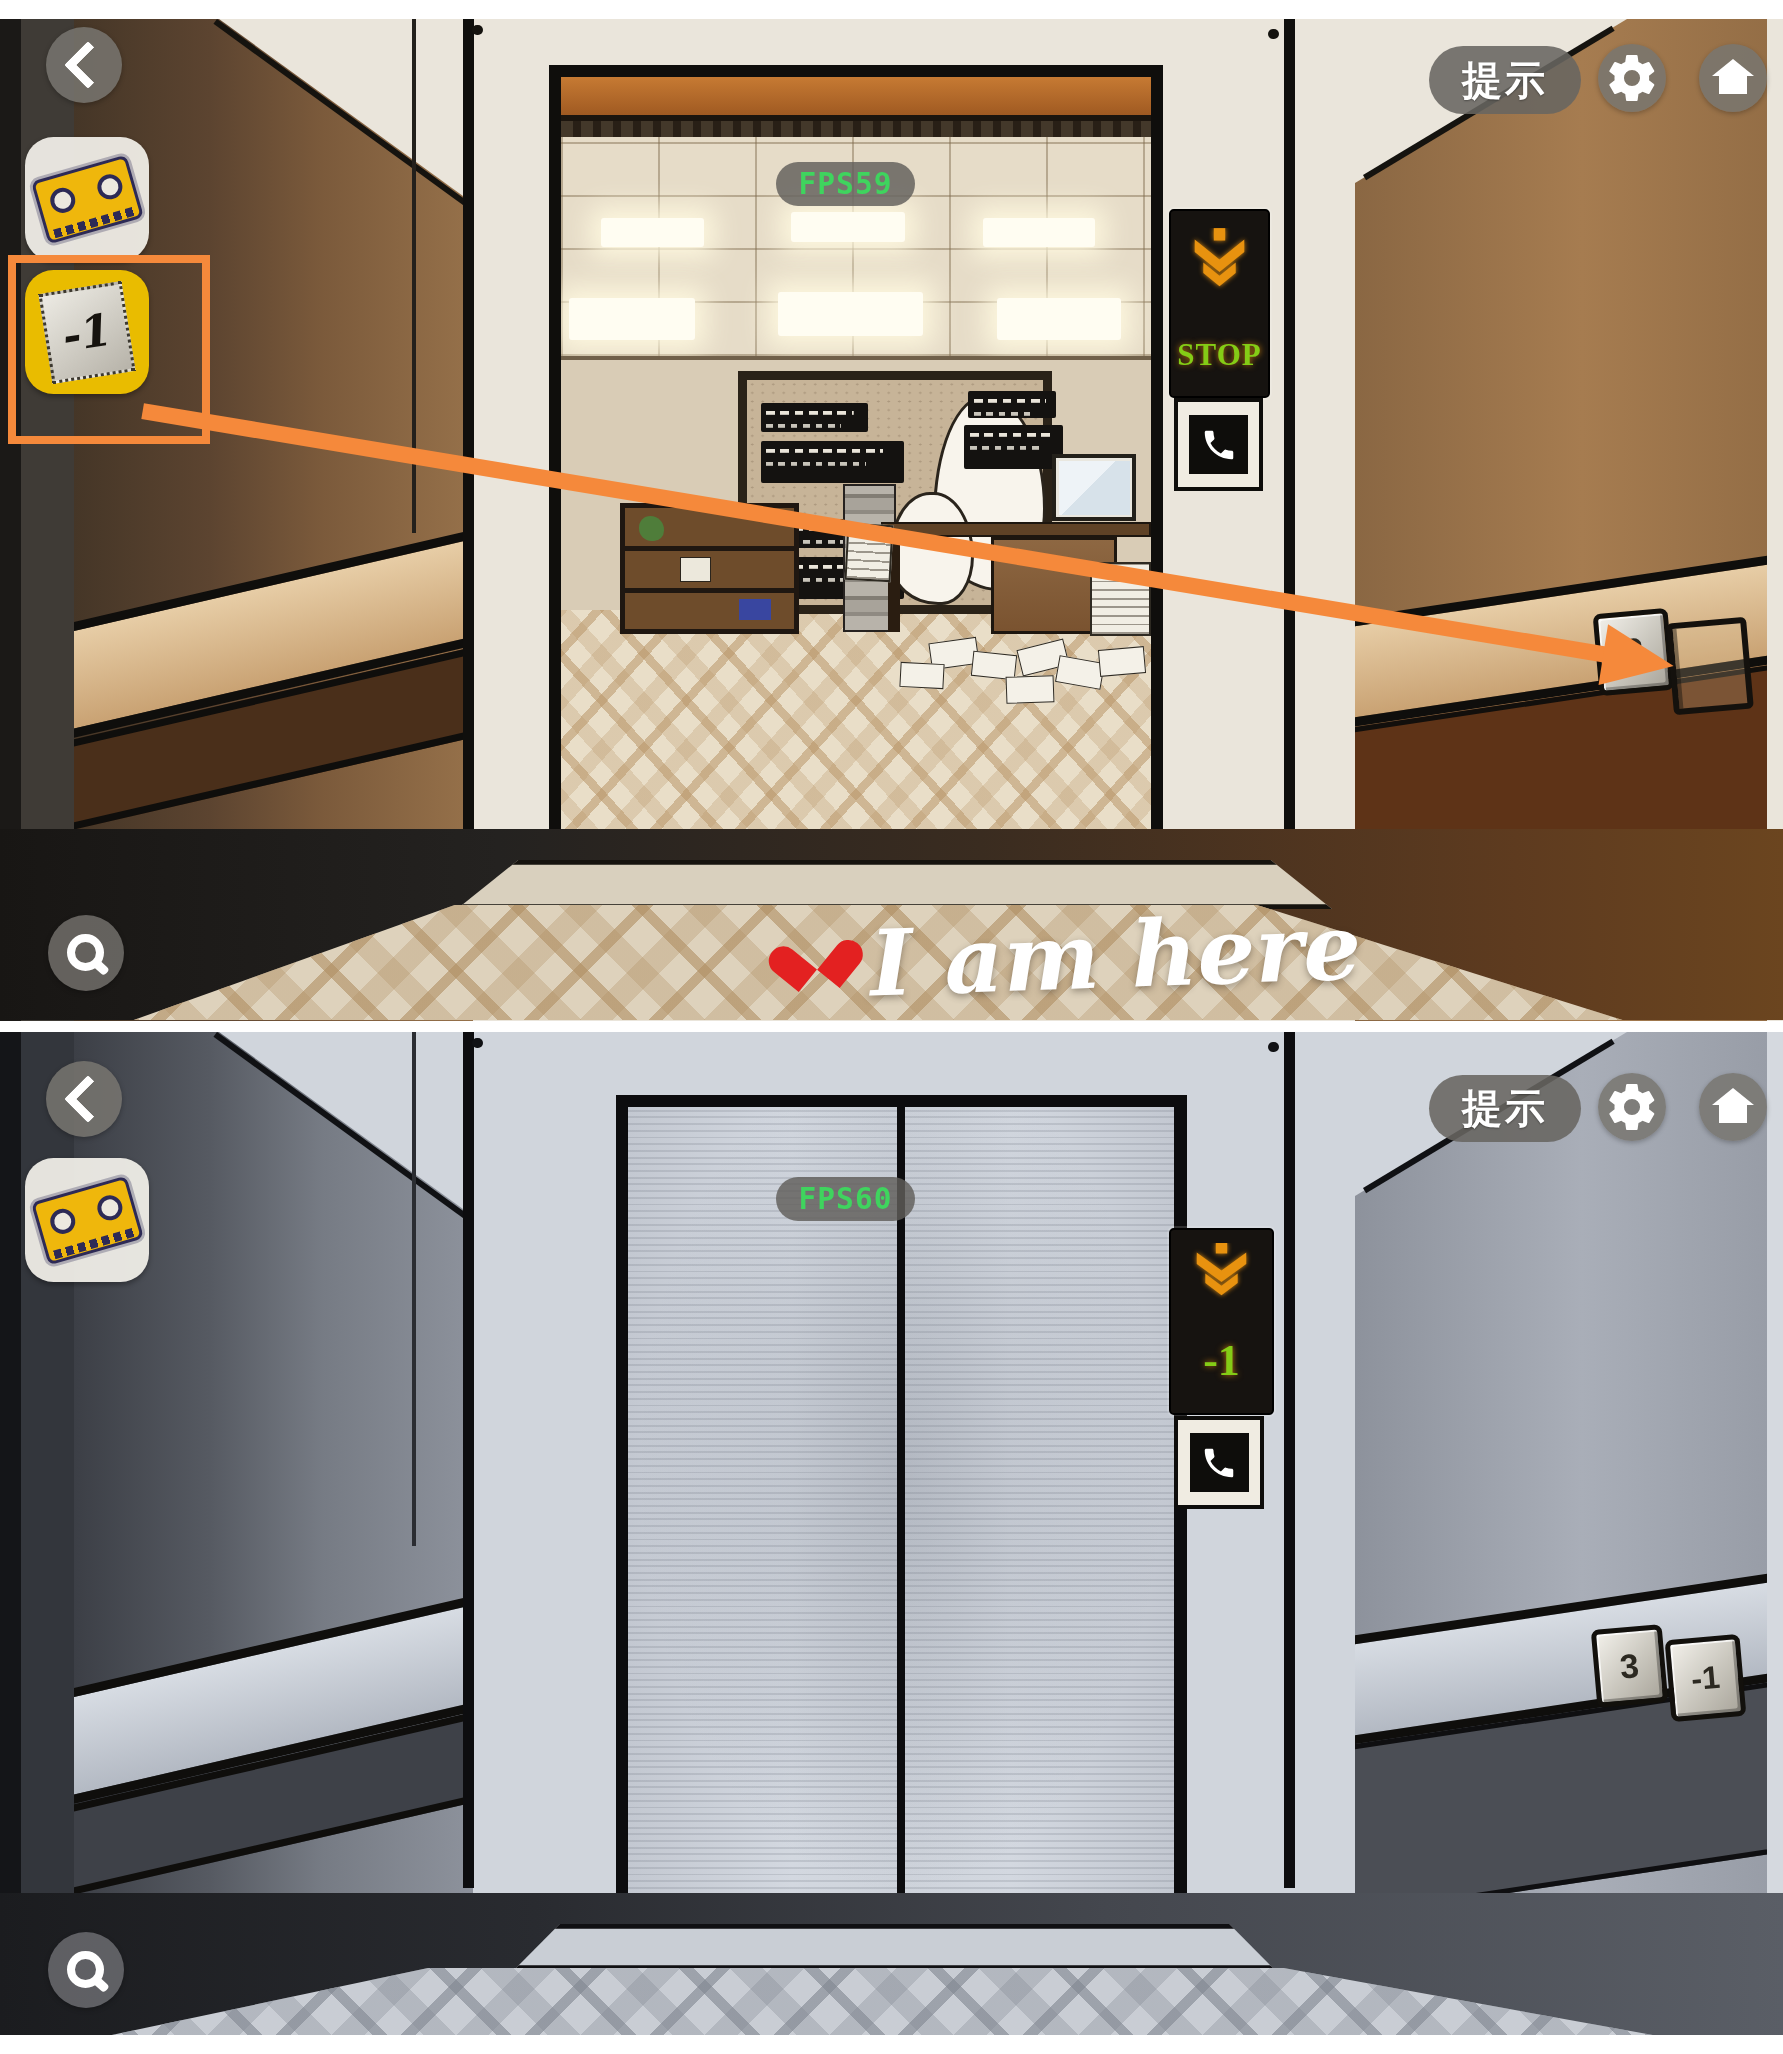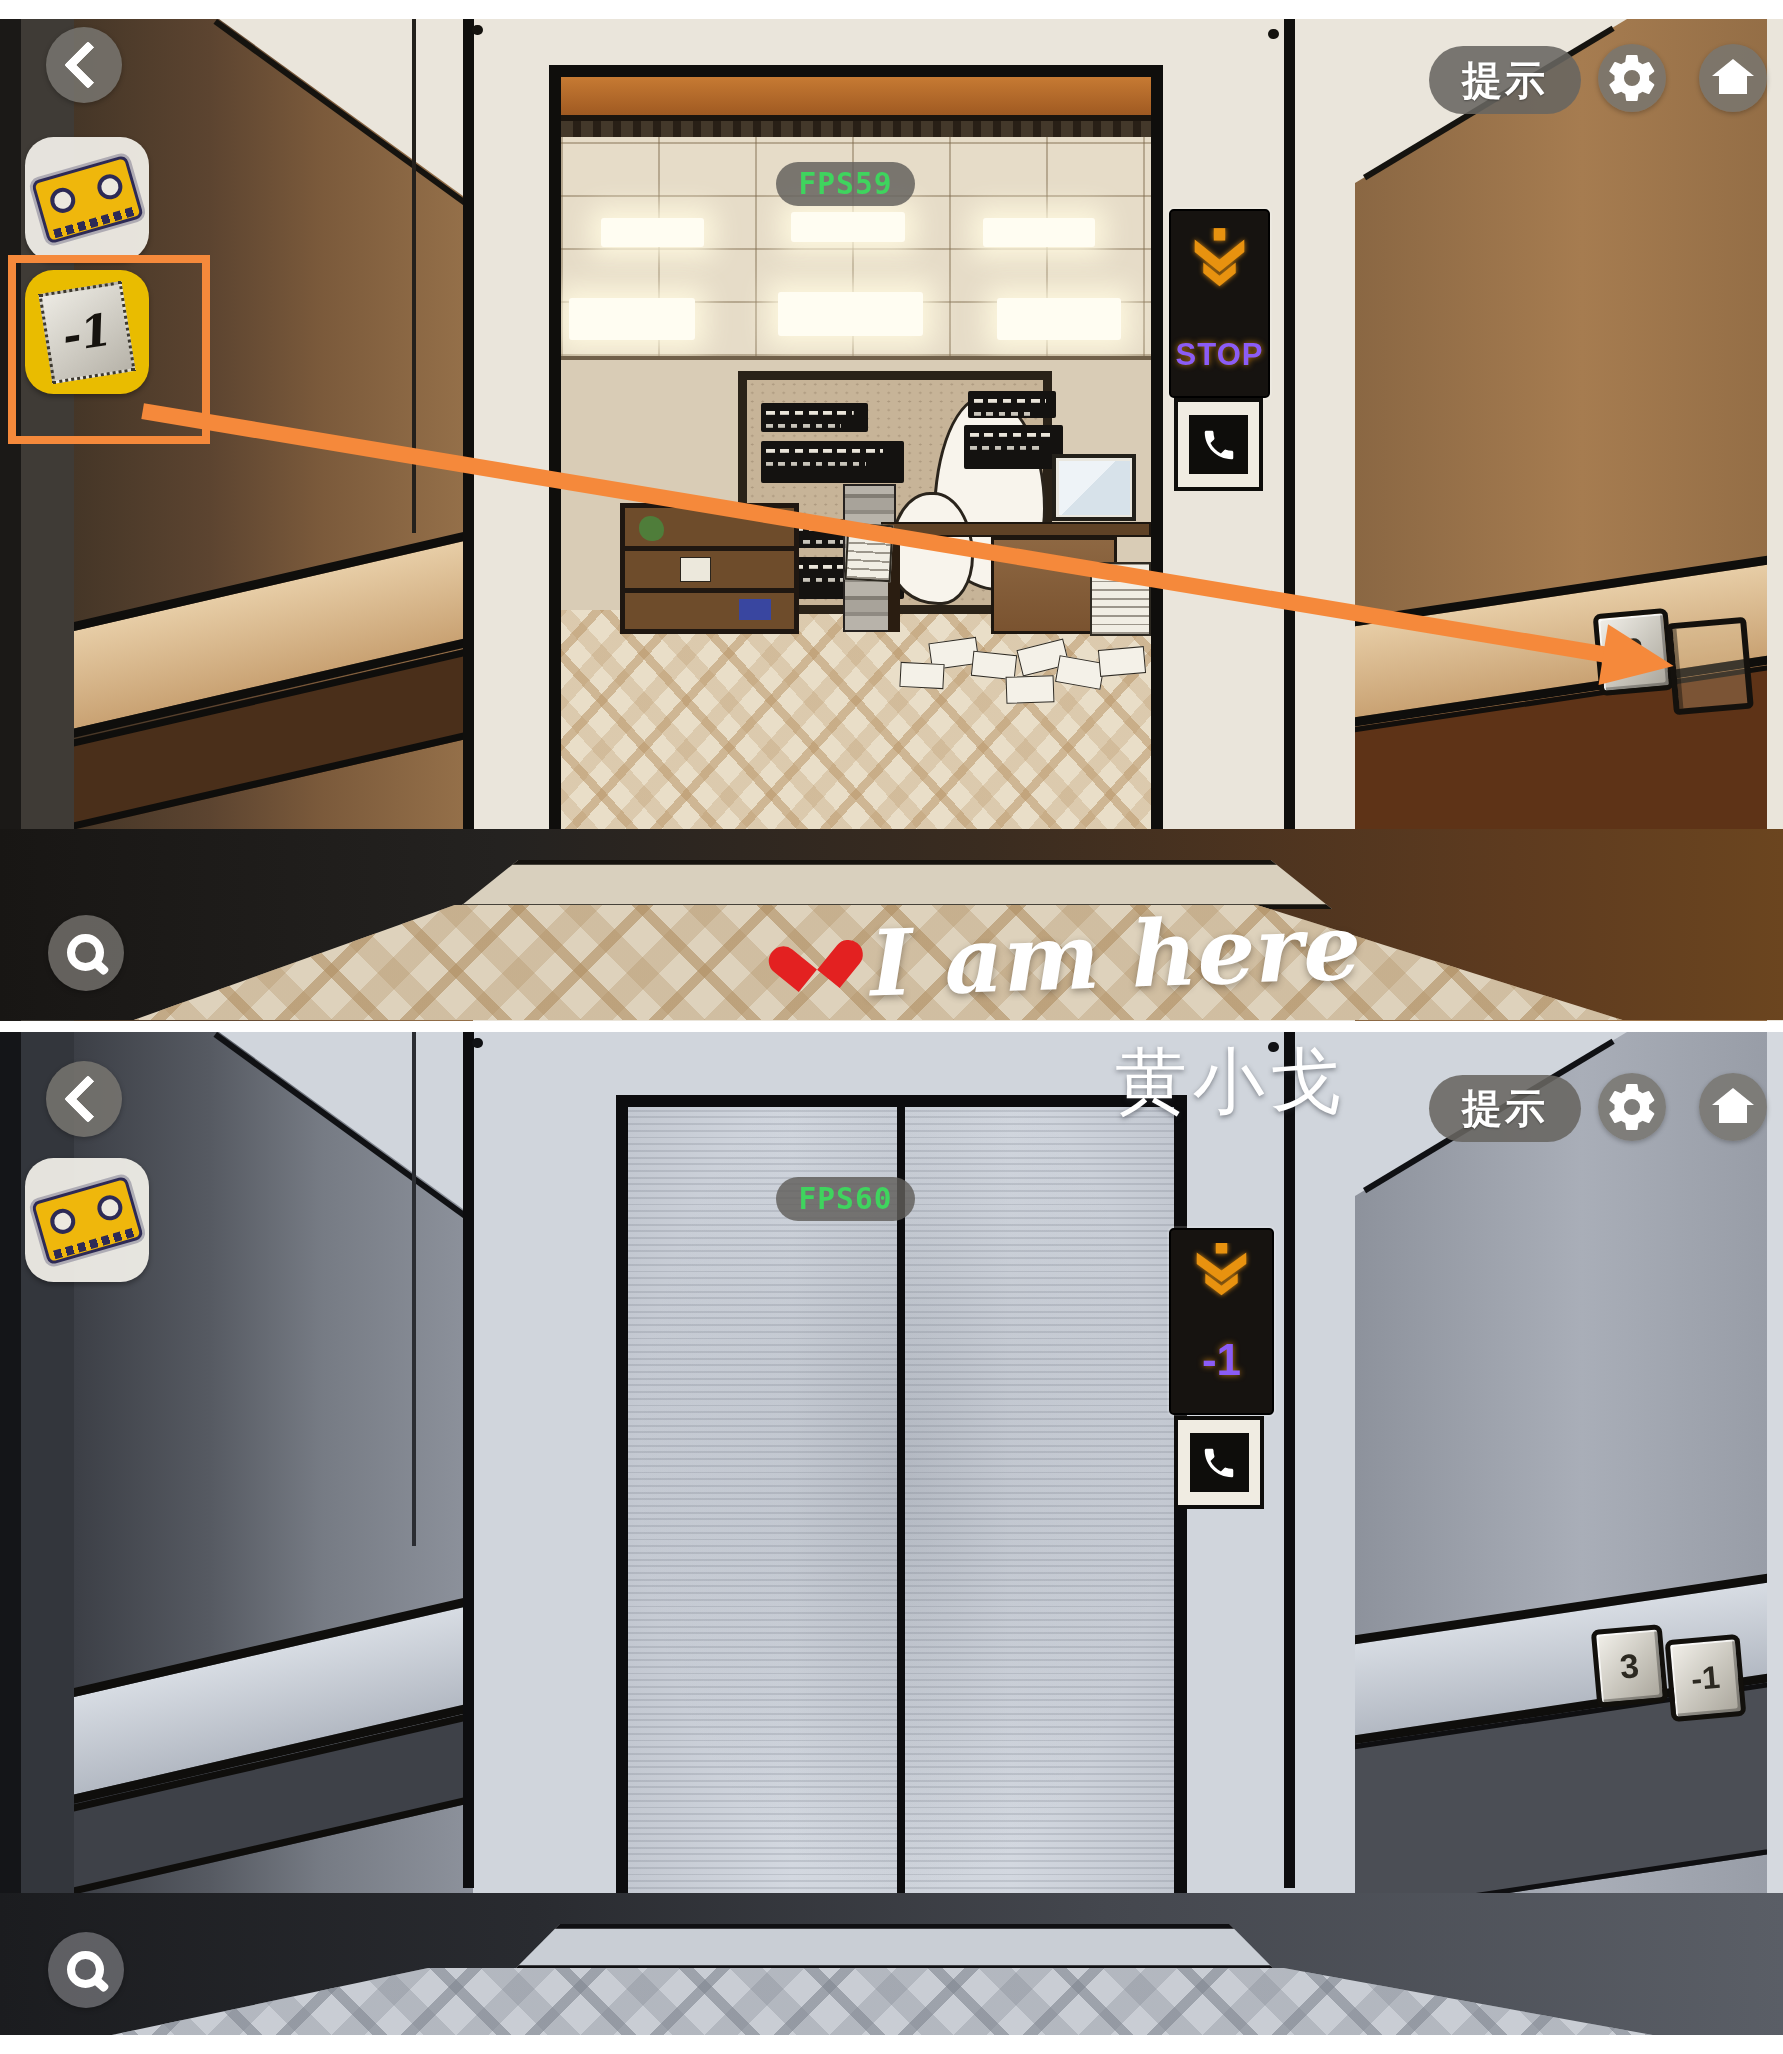--- a/index.html
+++ b/index.html
@@ -102,21 +102,21 @@
   .doors{position:relative;width:546px;height:802px;overflow:hidden;
     background:linear-gradient(90deg,#c3c8d1,#d3d8e0 30%,#ced3db 50%,#d3d8e0 70%,#c3c8d1);}
   .doors .scratches{position:absolute;inset:0;
     background-image:repeating-linear-gradient(0deg,rgba(104,110,122,.20) 0 1.9px,transparent 1.9px 6.7px);}
   .doors .sheen{position:absolute;inset:0;
     background:radial-gradient(ellipse at 50% 45%,rgba(116,122,134,.30),rgba(116,122,134,0) 68%);}
   .doors .door-seam{position:absolute;left:269px;top:0;width:7.6px;height:100%;background:#0c0c0e;}
 
   
   .led-box{background:#161310;border:2.9px solid #000;border-radius:4.8px;box-shadow:0 0 0 1.9px rgba(255,255,255,.15);}
-  .led-text{font-family:Liberation Sans, sans-serif;font-weight:bold;color:#8b5cf6;
+  .led-text{font-family:Liberation Serif, serif;font-weight:bold;color:#84cc16;
     text-shadow:0 0 6.7px rgba(232,146,15,.8);text-align:center;}
   .phone-box{background:#f0ece2;border:4.8px solid #0e0d0b;box-sizing:border-box;display:flex;align-items:center;justify-content:center;}
   .phone-inner{width:59px;height:59px;background:#0e0d0b;display:flex;align-items:center;justify-content:center;}
 
   
   .fbtn{position:absolute;background:linear-gradient(135deg,#f2f0ea,#c9c6bd 55%,#a9a59b);
     border:5.7px solid #12100c;border-radius:7.6px;display:flex;align-items:center;justify-content:center;
     font:700 38px "Liberation Sans",sans-serif;color:#2c2921;
     box-shadow:inset 1.9px 1.9px 0 rgba(255,255,255,.75),inset -2.9px -2.9px 0 rgba(0,0,0,.28);}
   .fbtn-empty{position:absolute;border:6.7px solid #14110d;border-radius:5.7px;background:rgba(226,203,166,.22);
@@ -412,16 +412,15 @@
         </div>
     </div>
     <div class="fps" style="left:776px;top:145px;width:139px;height:44px;">FPS60</div>
     <div class="ui-circle" style="left:48px;top:900px;width:76px;height:76px;background:rgba(150,150,155,.55);">
       <div class="mag-icon">
           <div class="ring"></div>
           <div class="hndl"></div>
         </div>
     </div>
 
-    <div class="watermark" style="left:1115px;top:1.9px;">黄小戈</div>
   </div>
 </div>
 
 
 </body></html>

